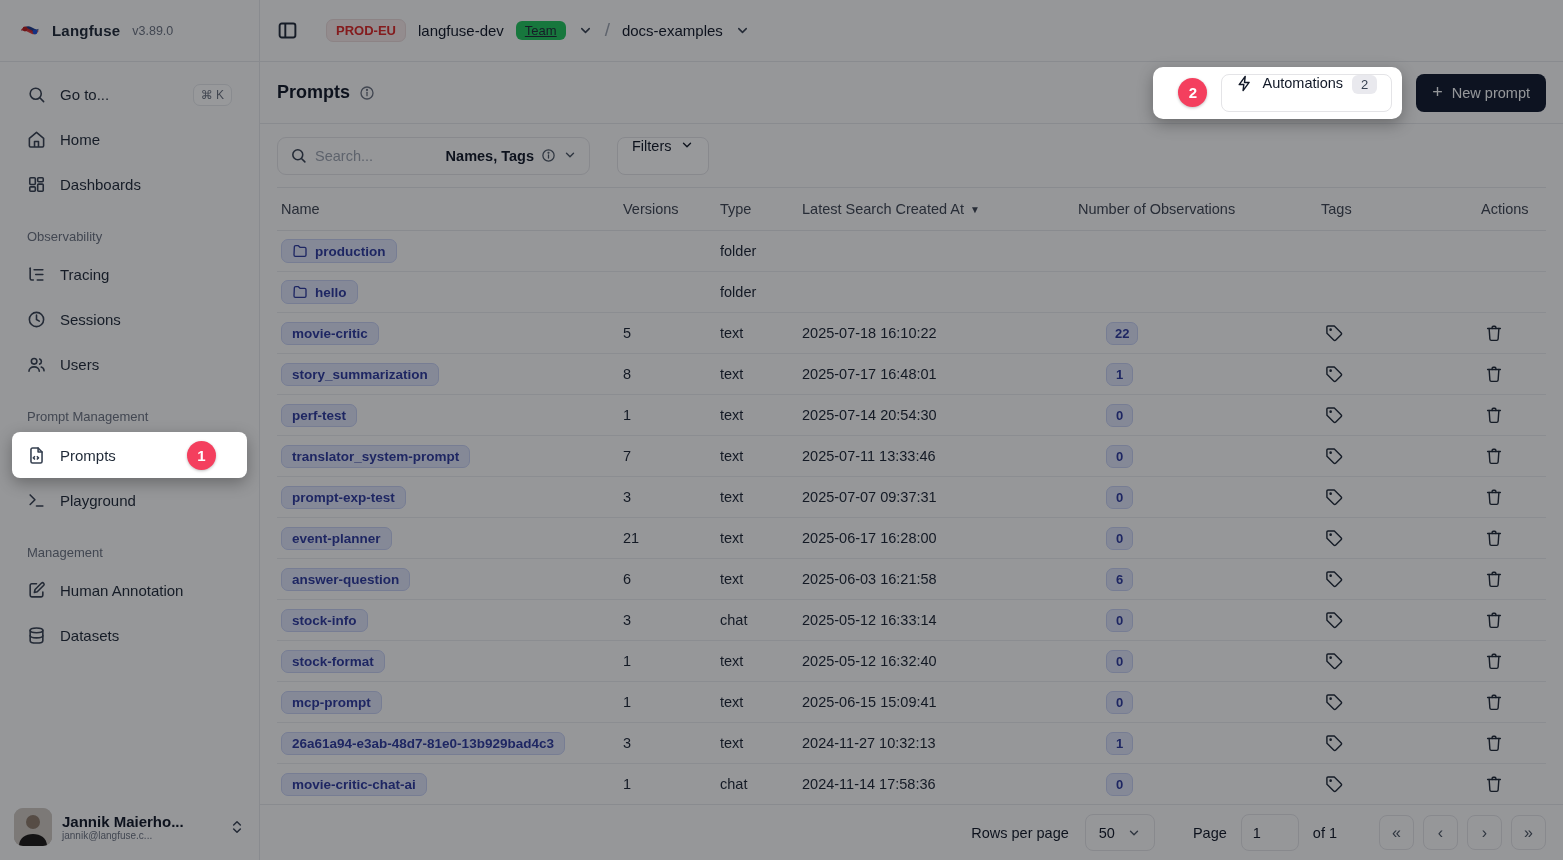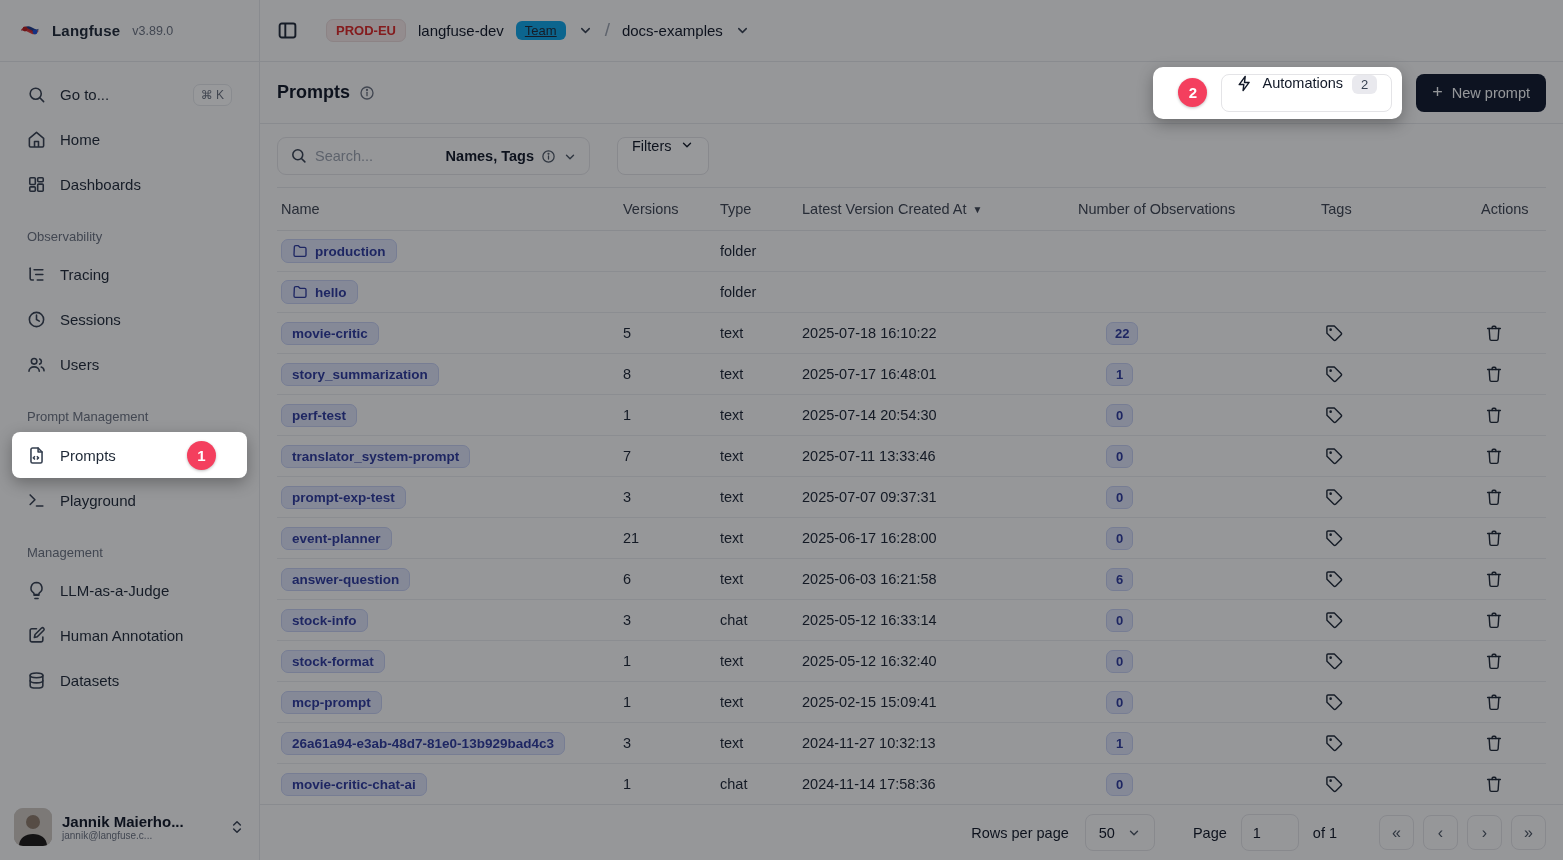--- a/index.html
+++ b/index.html
@@ -40,21 +40,21 @@
   .user-name { font-size:15px; font-weight:700; color:#111827; white-space:nowrap; }
   .user-email { font-size:10px; color:#6b7280; white-space:nowrap; }
   .user-caret { margin-left:auto; color:#374151; }
 
   
   .main { flex:1; display:flex; flex-direction:column; min-width:0; }
   .topbar { height:62px; flex:0 0 62px; border-bottom:1px solid #e5e7eb; display:flex; align-items:center; gap:12px; padding:0 17px; }
   .panel-btn { color:#1f2937; display:flex; cursor:pointer; }
   .env-badge { font-size:13px; font-weight:600; color:#dc2626; background:#f6e8e8; border:1px solid #eadadA; border-radius:7px; padding:3px 9px;margin-left:16px; }
   .org-name, .proj-name { font-size:15px; font-weight:500; color:#111827; }
-  .team-badge { font-size:13px; color:#1f2937; background:#0ea5e9; border-radius:6px; padding:2px 9px;text-decoration:underline; }
+  .team-badge { font-size:13px; color:#1f2937; background:#22c55e; border-radius:6px; padding:2px 9px;text-decoration:underline; }
   .crumb-chev { color:#374151; display:flex; cursor:pointer; }
   .crumb-slash { color:#9ca3af; font-size:19px; font-weight:300; transform:translateY(-1px); }
 
   .page-header { height:62px; flex:0 0 62px; border-bottom:1px solid #e5e7eb; display:flex; align-items:center; padding:0 17px; }
   .page-title-wrap { display:flex; align-items:center; gap:9px; }
   .page-title { font-size:18px; font-weight:700; color:#111827; }
   .info-icon { color:#6b7280; display:flex; }
   .header-actions { margin-left:auto; display:flex; align-items:center; gap:14px; }
   .automations-spot { display:flex; align-items:center; gap:14px; padding:7px 10px 7px 25px; }
   .btn-outline {
@@ -69,21 +69,21 @@
     font-family:inherit;
   }
   .plus-glyph { font-size:18px; font-weight:400; line-height:1; transform:translateY(-1px); }
 
   
   .toolbar { flex:0 0 63px; display:flex; align-items:center; gap:27px; padding:0 17px; }
   .search-box { width:313px; height:38px; border:1px solid #e4e4e7; border-radius:9px; background:#fbfbfc; display:flex; align-items:center; gap:8px; padding:0 12px; }
   .search-box .search-glyph { color:#374151; display:flex; }
   .search-input { border:none; outline:none; background:transparent; flex:1; font-size:14.5px; color:#111827; font-family:inherit; min-width:0; }
   .search-input::placeholder { color:#9ca3af; }
-  .scope-wrap { display:flex; align-items:flex-end; gap:7px; font-size:14.5px; font-weight:600; color:#111827; cursor:pointer; flex:0 0 auto; }
+  .scope-wrap { display:flex; align-items:flex-start; gap:7px; font-size:14.5px; font-weight:600; color:#111827; cursor:pointer; flex:0 0 auto; }
   .scope-wrap .info-icon, .scope-wrap .chev { color:#4b5563; }
 
   
   .table-wrap { flex:1; padding:0 17px; overflow:hidden; }
   .thead { display:flex; height:44px; align-items:center; border-top:1px solid #e5e7eb; border-bottom:1px solid #e5e7eb; font-size:14.5px; color:#3f4653; }
   .trow { display:flex; height:41px; align-items:center; border-bottom:1px solid #e9eaee; background:#fbfbfc; font-size:14.5px; color:#1b2433; }
   .td, .th { padding:0 4px; display:flex; align-items:center; overflow:hidden; }
   .c-name { width:342px; flex:0 0 342px; }
   .c-ver  { width:97px;  flex:0 0 97px; }
   .c-type { width:82px;  flex:0 0 82px; }
@@ -230,30 +230,20 @@
               <polyline points="4 17 10 11 4 5"></polyline>
               <line x1="12" y1="19" x2="20" y2="19"></line>
             </svg>
         </span>
         <span>Playground</span>
       </div>
 
       <div class="side-section">Management</div>
 
 
-      <div class="side-item">
-        <span class="si">
-          <svg width="19" height="19" viewBox="0 0 24 24" fill="none" stroke="currentColor" stroke-width="2" stroke-linecap="round">
-              <path d="M9 18h6"></path>
-              <path d="M10 22h4"></path>
-              <path d="M12 2a7 7 0 0 0-4 12.7c.8.6 1 1.4 1 2.3h6c0-.9.2-1.7 1-2.3A7 7 0 0 0 12 2z"></path>
-            </svg>
-        </span>
-        <span>LLM-as-a-Judge</span>
-      </div>
 
       <div class="side-item">
         <span class="si">
           <svg width="19" height="19" viewBox="0 0 24 24" fill="none" stroke="currentColor" stroke-width="2" stroke-linecap="round" stroke-linejoin="round">
               <path d="M12 3.5H6a2 2 0 0 0-2 2v12.5a2 2 0 0 0 2 2h12a2 2 0 0 0 2-2V14"></path>
               <path d="M18.4 2.6a2 2 0 0 1 2.8 2.8L13 13.6l-3.7.9.9-3.7z"></path>
             </svg>
         </span>
         <span>Human Annotation</span>
       </div>
@@ -382,21 +372,21 @@
         </span>
       </button>
     </div>
 
     <div class="table-wrap">
       <div class="thead">
         <div class="th c-name">Name</div>
         <div class="th c-ver">Versions</div>
         <div class="th c-type">Type</div>
         <div class="th c-date">
-          <span>Latest Version Created At</span>
+          <span>Latest Search Created At</span>
           <span class="sort-caret">▼</span>
         </div>
         <div class="th c-obs">Number of Observations</div>
         <div class="th c-tags">Tags</div>
         <div class="th c-act">Actions</div>
       </div>
       <div id="tbody">
           <div class="trow">
             <div class="td c-name">
               <span class="name-badge">
@@ -740,21 +730,21 @@
             </div>
           </div>
           <div class="trow">
             <div class="td c-name">
               <span class="name-badge">
                 <span>mcp-prompt</span>
               </span>
             </div>
             <div class="td c-ver">1</div>
             <div class="td c-type">text</div>
-            <div class="td c-date">2025-02-15 15:09:41</div>
+            <div class="td c-date">2025-06-15 15:09:41</div>
             <div class="td c-obs">
               <span class="obs-badge">0</span>
             </div>
             <div class="td c-tags">
               <button class="icon-btn">
                 <span>
                   <svg width="18" height="18" viewBox="0 0 24 24" fill="none" stroke="currentColor" stroke-width="1.9" stroke-linejoin="round">
                     <path d="M2.6 12.4 11.6 21.4a2 2 0 0 0 2.8 0l7-7a2 2 0 0 0 0-2.8l-9-9H4a1.5 1.5 0 0 0-1.5 1.5z" transform="rotate(0 12 12)"></path>
                     <circle cx="7.5" cy="7.5" r="0.8" fill="currentColor"></circle>
                   </svg>

